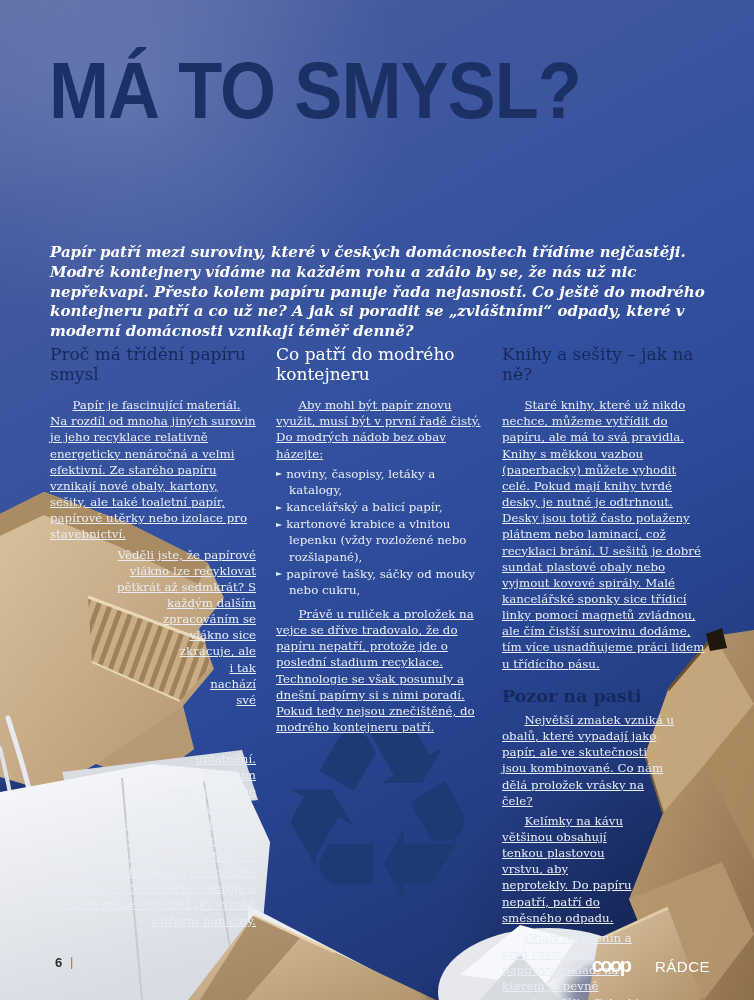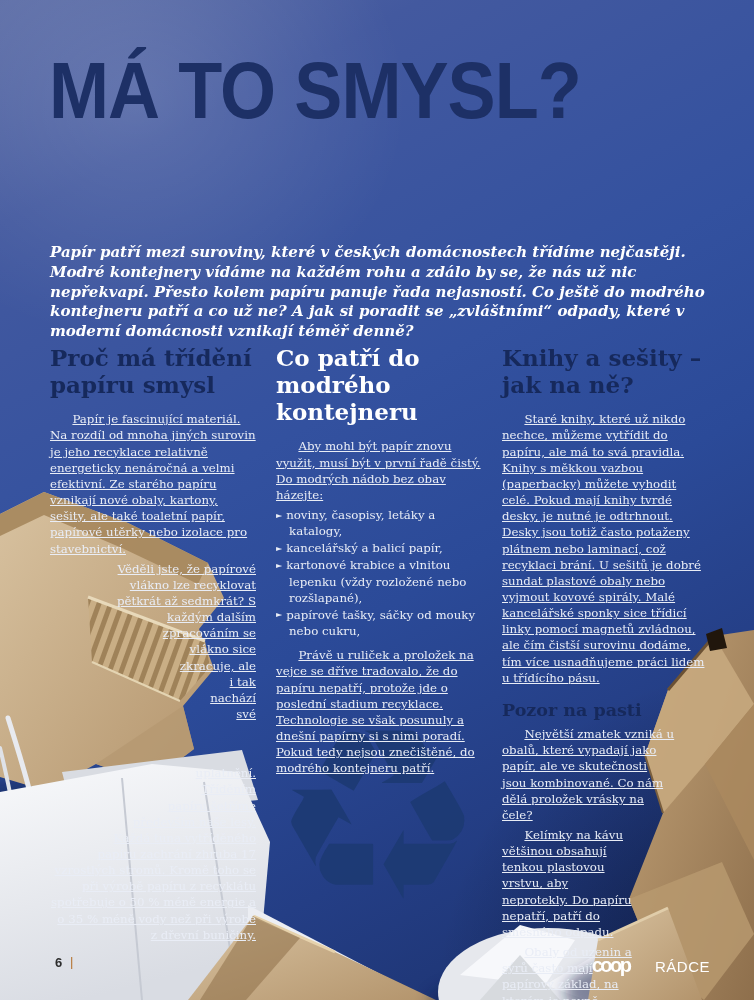--- a/index.html
+++ b/index.html
@@ -19,21 +19,21 @@
   .title .l1{color:#ffffff;}
   .title .l2{color:#1d3066;}
   
   .intro{position:absolute;left:50px;top:228px;width:664px;z-index:4;
     color:#ffffff;font-weight:bold;font-style:italic;
     font-size:15px;line-height:1.32;}
   
   .cols{position:absolute;left:50px;top:344px;width:658px;z-index:4;
     display:flex;gap:20px;}
   .col{flex:1 1 0;min-width:0;color:#e9edf6;font-size:11.8px;line-height:1.37;}
-  .col h2{margin:0 0 13px 0;font-size:23px;line-height:1.18;font-weight:bold;}
+  .col h2{margin:0 0 13px 0;font-size:17px;line-height:1.18;font-weight:normal;}
   .col h2.navy, .col h3.navy{color:#16295c;}
   .col h2.white{color:#ffffff;}
   .col h3{margin:14px 0 6px 0;font-size:17.5px;line-height:1.15;font-weight:bold;}
   .col p{margin:0 0 4px 0;text-decoration:underline;}
   .col p.ind{text-indent:1.9em;}
   ul.blist{list-style:none;margin:2px 0 8px 0;padding:0;}
   ul.blist li{padding-left:13px;text-indent:-13px;margin:0 0 1px 0;}
   ul.blist .marker{font-family:"DejaVu Sans", sans-serif;font-size:8px;margin-right:4px;position:relative;top:-1.5px;}
   
   .wrapL{float:left;width:152px;height:302px;

